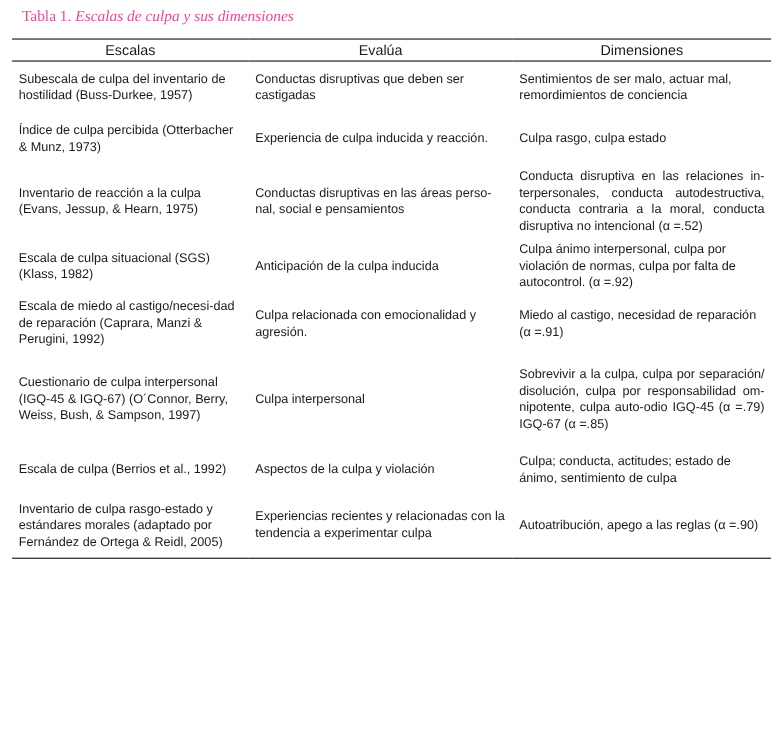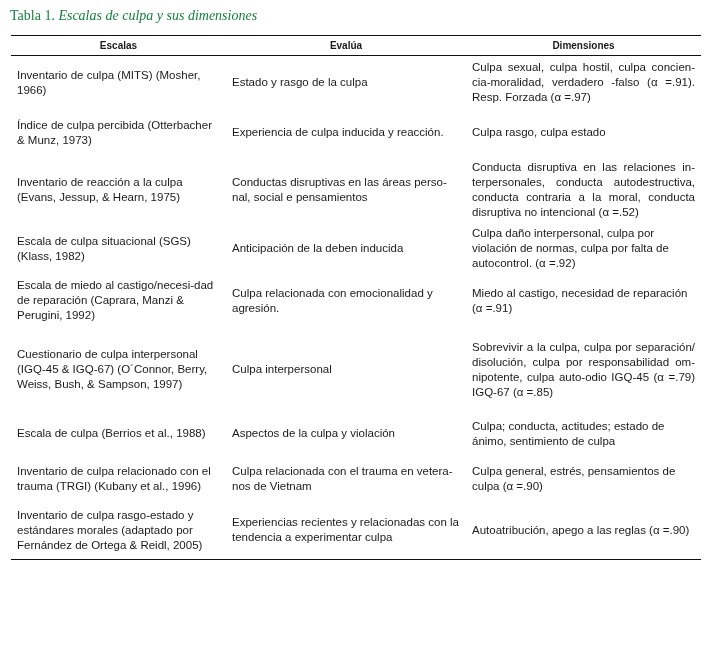--- a/index.html
+++ b/index.html
@@ -9,25 +9,25 @@
     }
     body {
       width: 711px;
       height: 672px;
       position: relative;
       overflow: hidden;
       color: #1a1a1a;
     }
     .caption {
       position: absolute;
-      left: 10px;
+      left: 20px;
       top: 8px;
       font-family: "Liberation Serif", serif;
       font-size: 14px;
-      color: #15803d;
+      color: #ec4899;
       white-space: nowrap;
     }
     .caption .title {
       font-style: italic;
     }
     .table-wrap {
       position: absolute;
       left: 11px;
       top: 35px;
       width: 690px;
@@ -35,27 +35,27 @@
     table {
       border-collapse: collapse;
       width: 690px;
       table-layout: fixed;
       font-family: "Liberation Sans", sans-serif;
       font-size: 11.5px;
       line-height: 15px;
       color: #1a1a1a;
     }
     thead th {
-      font-weight: bold;
+      font-weight: normal;
       text-align: center;
       height: 19px;
       padding: 0;
       border-top: 1.5px solid #111;
       border-bottom: 1.5px solid #111;
-      font-size: 10px;
+      font-size: 13px;
     }
     tbody td {
       vertical-align: middle;
       padding: 0 6px 0 6px;
       text-align: left;
     }
     tbody tr:last-child td {
       border-bottom: 1.5px solid #111;
     }
     col.c1 { width: 215px; }
@@ -79,59 +79,54 @@
         <col class="c3">
     </colgroup>
     <thead>
       <tr>
         <th>Escalas</th>
         <th>Evalúa</th>
         <th>Dimensiones</th>
       </tr>
     </thead>
     <tbody>
-      <tr style="height: 54px;">
-        <td>Inventario de culpa (MITS) (Mosher, 1966)</td>
-        <td>Estado y rasgo de la culpa</td>
-        <td class="just">Culpa sexual, culpa hostil, culpa concien-cia-moralidad, verdadero -falso (α =.91). Resp. Forzada (α =.97)</td>
+      <tr style="height: 48px;">
+        <td>Subescala de culpa del inventario de hostilidad (Buss-Durkee, 1957)</td>
+        <td>Conductas disruptivas que deben ser castigadas</td>
+        <td>Sentimientos de ser malo, actuar mal, remordimientos de conciencia</td>
       </tr>
       <tr style="height: 46px;">
         <td>Índice de culpa percibida (Otterbacher &amp; Munz, 1973)</td>
         <td>Experiencia de culpa inducida y reacción.</td>
         <td>Culpa rasgo, culpa estado</td>
       </tr>
       <tr style="height: 68px;">
         <td>Inventario de reacción a la culpa (Evans, Jessup, &amp; Hearn, 1975)</td>
         <td>Conductas disruptivas en las áreas perso-nal, social e pensamientos</td>
         <td class="just">Conducta disruptiva en las relaciones in-terpersonales, conducta autodestructiva, conducta contraria a la moral, conducta disruptiva no intencional (α =.52)</td>
       </tr>
       <tr style="height: 50px;">
         <td>Escala de culpa situacional (SGS) (Klass, 1982)</td>
-        <td>Anticipación de la deben inducida</td>
-        <td>Culpa daño interpersonal, culpa por violación de normas, culpa por falta de autocontrol. (α =.92)</td>
+        <td>Anticipación de la culpa inducida</td>
+        <td>Culpa ánimo interpersonal, culpa por violación de normas, culpa por falta de autocontrol. (α =.92)</td>
       </tr>
       <tr style="height: 54px;">
         <td>Escala de miedo al castigo/necesi-dad de reparación (Caprara, Manzi &amp; Perugini, 1992)</td>
         <td>Culpa relacionada con emocionalidad y agresión.</td>
         <td>Miedo al castigo, necesidad de reparación (α =.91)</td>
       </tr>
       <tr style="height: 84px;">
         <td>Cuestionario de culpa interpersonal (IGQ-45 &amp; IGQ-67) (O´Connor, Berry, Weiss, Bush, &amp; Sampson, 1997)</td>
         <td>Culpa interpersonal</td>
         <td class="just">Sobrevivir a la culpa, culpa por separación/ disolución, culpa por responsabilidad om-nipotente, culpa auto-odio IGQ-45 (α =.79) IGQ-67 (α =.85)</td>
       </tr>
       <tr style="height: 44px;">
-        <td>Escala de culpa (Berrios et al., 1988)</td>
+        <td>Escala de culpa (Berrios et al., 1992)</td>
         <td>Aspectos de la culpa y violación</td>
         <td>Culpa; conducta, actitudes; estado de ánimo, sentimiento de culpa</td>
-      </tr>
-      <tr style="height: 46px;">
-        <td>Inventario de culpa relacionado con el trauma (TRGI) (Kubany et al., 1996)</td>
-        <td>Culpa relacionada con el trauma en vetera-nos de Vietnam</td>
-        <td>Culpa general, estrés, pensamientos de culpa (α =.90)</td>
       </tr>
       <tr style="height: 58px;">
         <td>Inventario de culpa rasgo-estado y estándares morales (adaptado por Fernández de Ortega &amp; Reidl, 2005)</td>
         <td>Experiencias recientes y relacionadas con la tendencia a experimentar culpa</td>
         <td>Autoatribución, apego a las reglas (α =.90)</td>
       </tr>
     </tbody>
   </table>
 </div>
 

